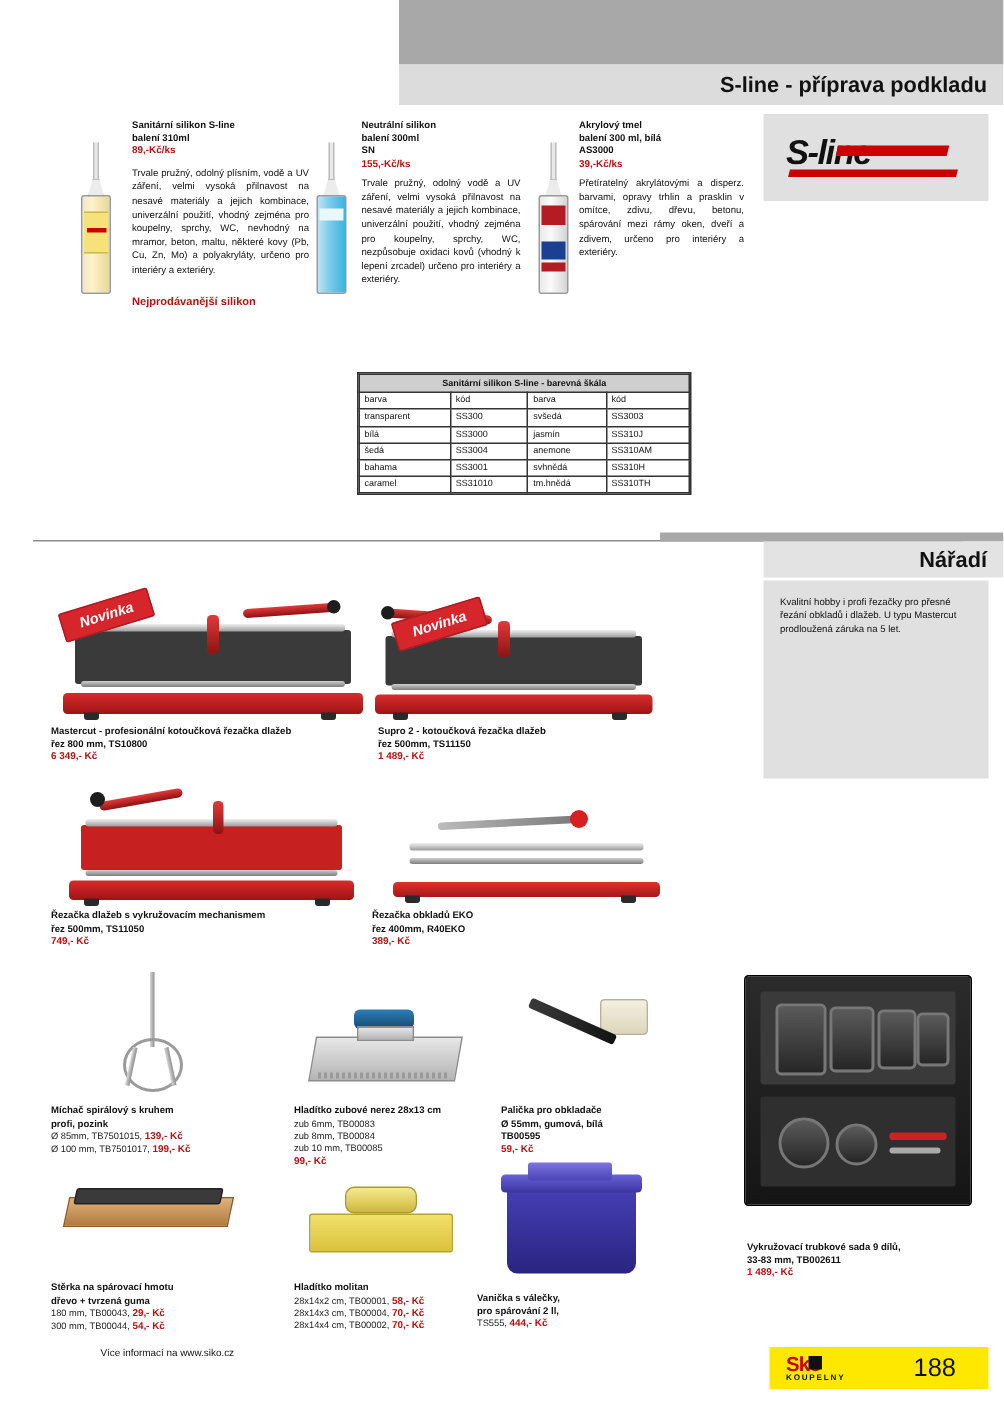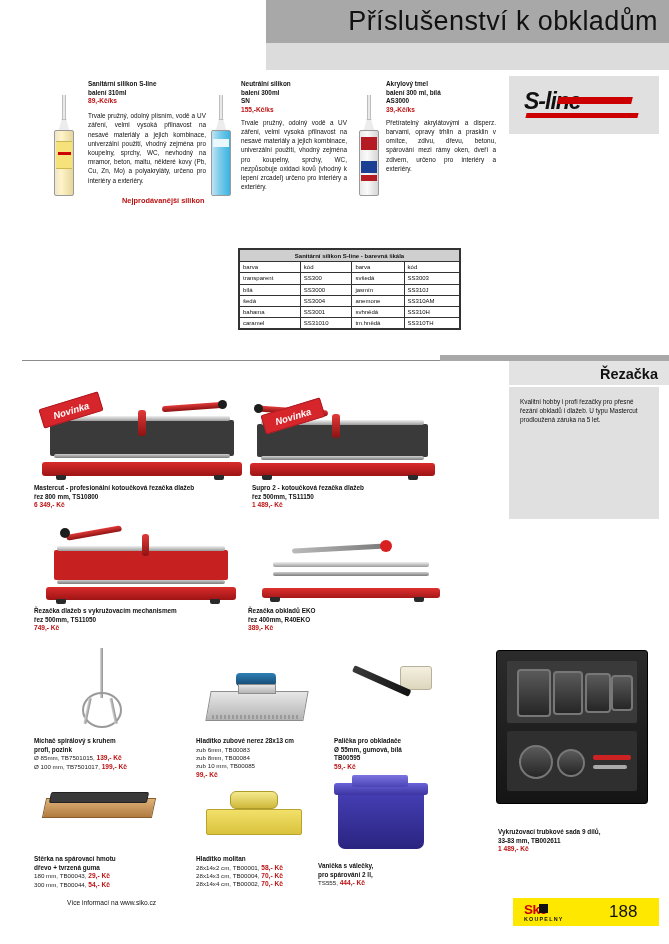--- a/index.html
+++ b/index.html
@@ -137,42 +137,42 @@
 
   .lbl-blk{position:absolute;}
 </style>
 </head>
 <body>
 
 <div class="page">
 
   <div class="hdr-grayblock"></div>
   <div class="hdr-lightblock"></div>
-  <div class="hdr-title">Příslušenství k obkladům</div>
+  <div class="hdr-sub">S-line - příprava podkladu</div>
 
   <div class="sline-box"></div>
   <div class="sline-logo">
     <div class="sline-text">S-line</div>
     <div class="sline-bar"></div>
     <div class="sline-under"></div>
   </div>
 
   <div class="tube t1" style="left:48px;top:95px;width:30px;height:105px;">
     <div class="tip"></div>
     <div class="cone"></div>
     <div class="barrel">
         <div class="lbl"></div>
       </div>
   </div>
   <div class="lbl-blk" style="left:88px;top:80px;width:118px;">
     <div class="ttl">Sanitární silikon S-line</div>
     <div class="ttl">balení 310ml</div>
     <div class="price">89,-Kč/ks</div>
     <div class="body" style="margin-top:7px;">Trvale pružný, odolný plísním, vodě a UV záření, velmi vysoká přilnavost na nesavé materiály a jejich kombinace, univerzální použití, vhodný zejména pro koupelny, sprchy, WC, nevhodný na mramor, beton, maltu, některé kovy (Pb, Cu, Zn, Mo) a polyakryláty, určeno pro interiéry a exteriéry.</div>
-    <div class="price" style="margin-top:11px;font-size:7.4px;margin-left:34px;">Nejprodávanější silikon</div>
+    <div class="price" style="margin-top:11px;font-size:7.4px;">Nejprodávanější silikon</div>
   </div>
 
   <div class="tube t2" style="left:205px;top:95px;width:30px;height:105px;">
     <div class="tip"></div>
     <div class="cone"></div>
     <div class="barrel">
         <div class="lbl"></div>
       </div>
   </div>
   <div class="lbl-blk" style="left:241px;top:80px;width:106px;">
@@ -242,21 +242,21 @@
         <td>tm.hnědá</td>
         <td>SS310TH</td>
       </tr>
     </tbody>
       </table>
   </div>
 
   <div class="divider"></div>
   <div class="nar-gray"></div>
   <div class="nar-band"></div>
-  <div class="nar-title">Řezačka</div>
+  <div class="nar-title">Nářadí</div>
   <div class="nar-panel"></div>
   <div class="nar-copy">Kvalitní hobby i profi řezačky pro přesné řezání obkladů i dlažeb. U typu Mastercut prodloužená záruka na 5 let.</div>
 
   <div class="cutter" style="left:42px;top:398px;width:200px;height:78px;">
     <div class="c-base" style="height:14px;"></div>
     <div class="c-bed" style="top:22px;height:36px;"></div>
     <div class="c-rail" style="top:18px;"></div>
     <div class="c-rail2" style="top:56px;"></div>
     <div class="c-handle" style="left:120px;top:6px;width:62px;height:6px;transform:rotate(-4deg);"></div>
     <div class="c-knob" style="left:176px;top:2px;width:9px;height:9px;"></div>

